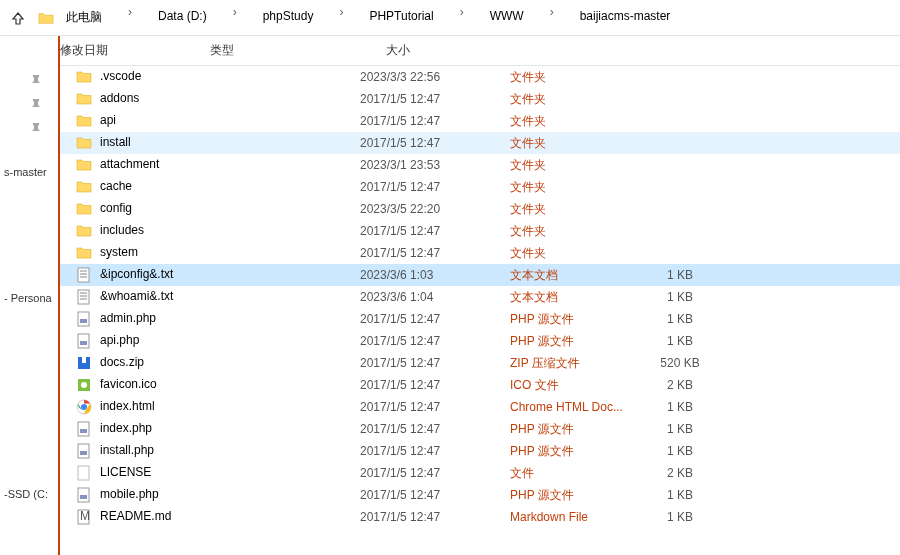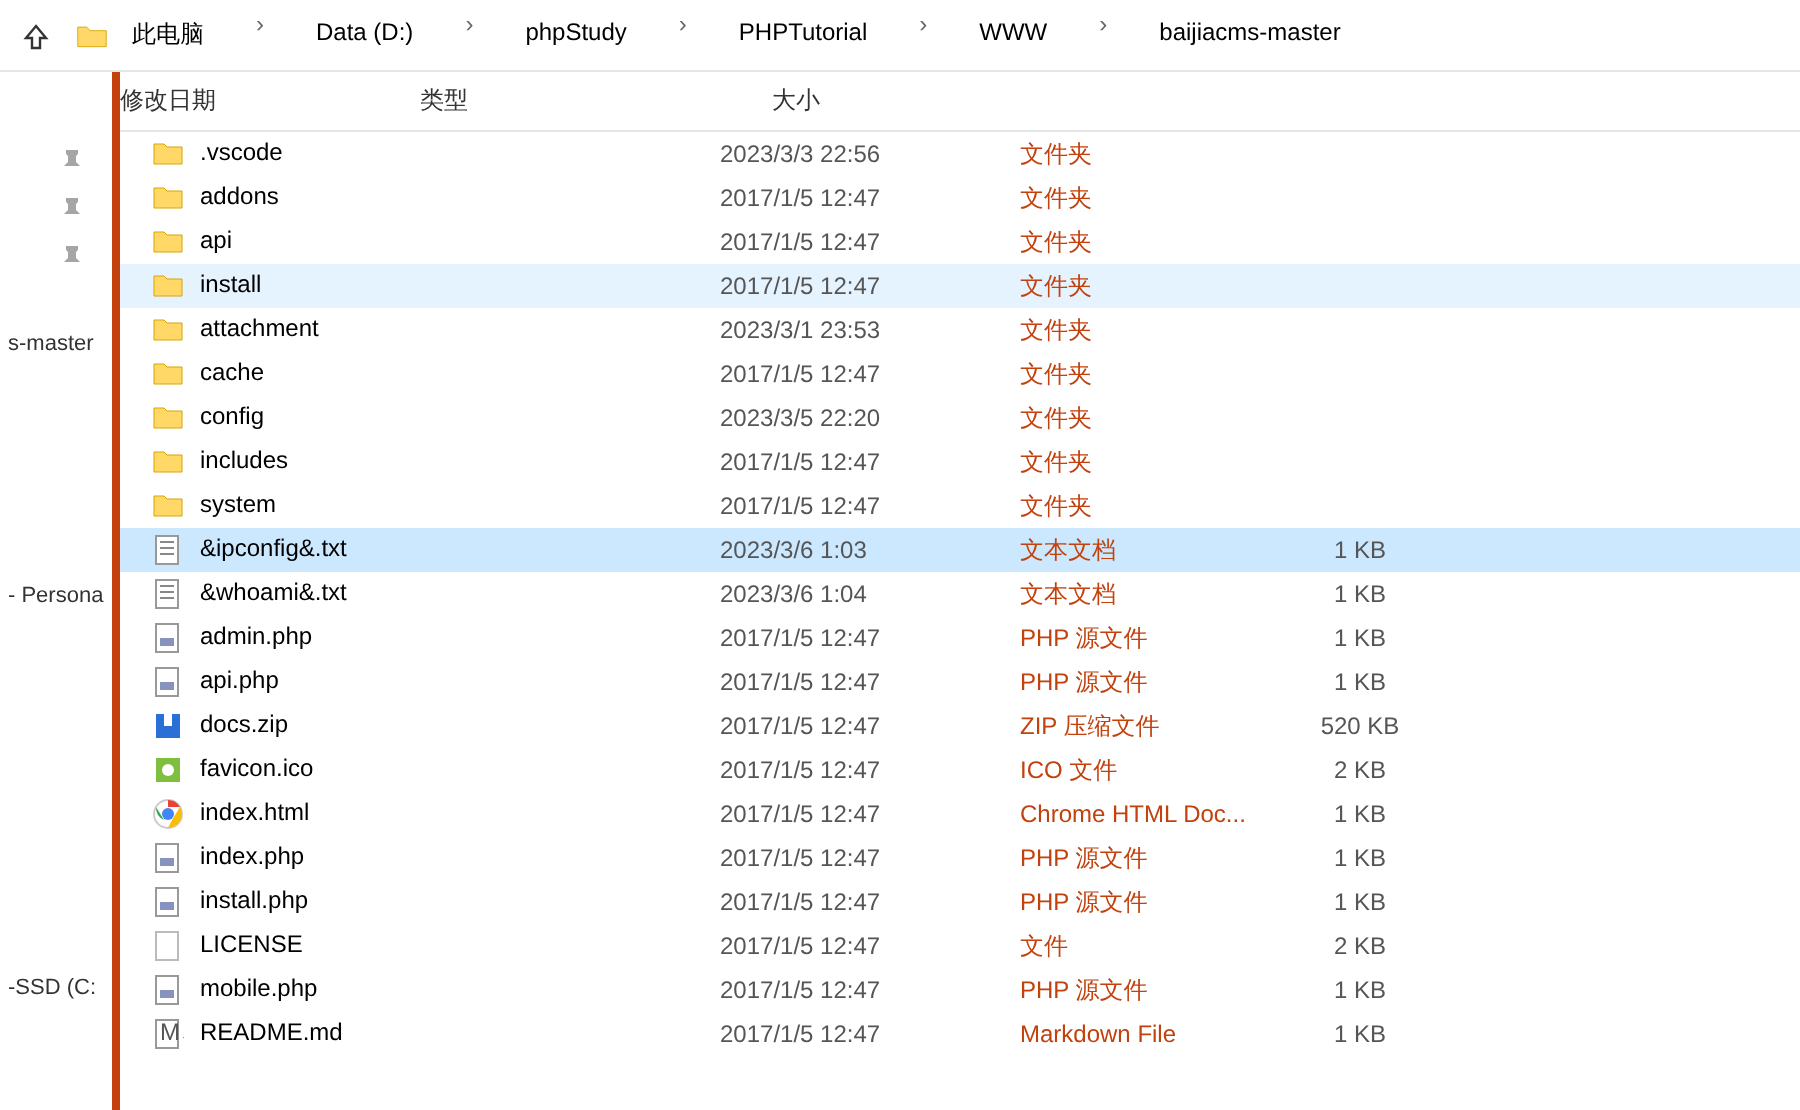--- a/index.html
+++ b/index.html
@@ -4,21 +4,21 @@
 <style>
 * { margin: 0; padding: 0; box-sizing: border-box; font-family: "Microsoft YaHei", "Segoe UI", sans-serif; font-size: 12px; }
 body { background: #fff; color: #000; width: 900px; height: 555px; overflow: hidden; }
 .topbar { display: flex; align-items: center; height: 36px; padding: 0 10px; border-bottom: 1px solid #e5e5e5; }
 .up-arrow { width: 16px; height: 16px; display: flex; align-items: center; justify-content: center; margin-right: 12px; cursor: pointer; }
 .breadcrumb { display: flex; align-items: flex-start; gap: 18px; }
 .bc-item { padding: 4px 6px; cursor: pointer; }
 .bc-sep { color: #666; padding: 0 2px; user-select: none; }
 .folder-btn { width: 18px; height: 18px; margin-right: 6px; }
 .main { display: flex; height: calc(100% - 36px); }
-.sidebar { width: 60px; border-right: 4px solid #c2410c; padding-top: 30px; }
+.sidebar { width: 60px; border-right: 2px solid #c2410c; padding-top: 30px; }
 .pin { width: 16px; height: 16px; margin: 8px 0 8px 30px; color: #555; }
 .sidebar-label { font-size: 11px; color: #333; padding: 2px 4px; white-space: nowrap; overflow: hidden; }
 .content { flex: 1; overflow: auto; }
 .header-row { display: flex; align-items: center; height: 30px; border-bottom: 1px solid #e5e5e5; user-select: none; }
 .col-name { width: 300px; padding-left: 16px; position: relative; }
 .col-date { width: 150px; }
 .col-type { width: 140px; }
 .col-size { width: 80px; text-align: right; padding-right: 20px; }
 .header-row > div { color: #333; cursor: pointer; }
 .sort-arrow { position: absolute; left: 140px; top: 6px; font-size: 10px; color: #555; }

